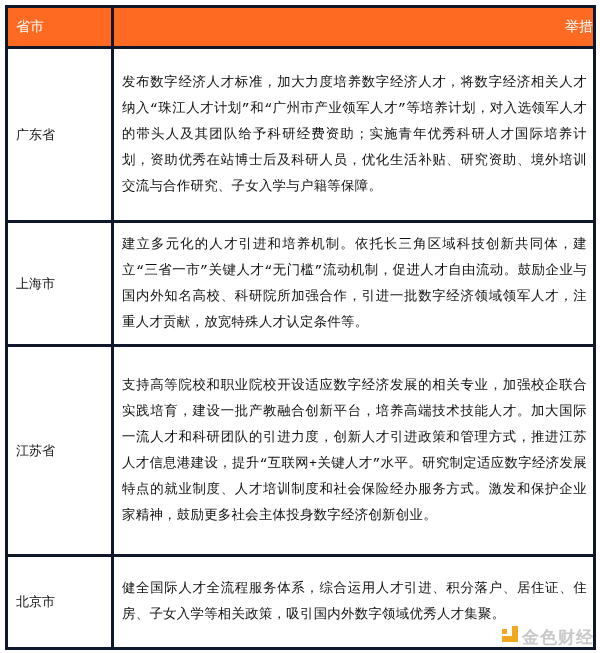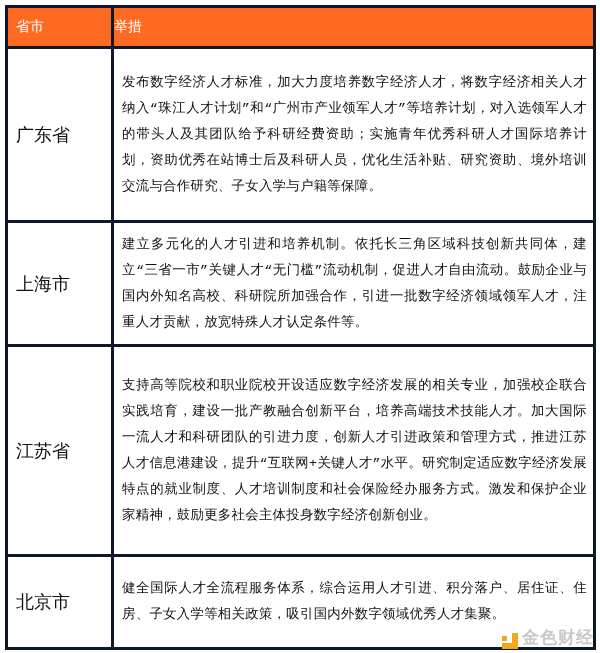--- a/index.html
+++ b/index.html
@@ -34,45 +34,45 @@
       font-weight: normal;
       font-size: 14px;
       height: 38px;
     }
     .th-province {
       width: 95px;
       text-align: left;
       padding-left: 8px !important;
     }
     .th-measures {
-      text-align: left;
+      text-align: right;
     }
     .td-province {
-      font-size: 18px;
+      font-size: 13px;
       padding-left: 8px !important;
       text-align: left;
     }
     .td-measures {
       font-size: 13.4px;
       line-height: 26px;
       padding: 0 6px 0 8px !important;
       text-align: justify;
       letter-spacing: 0.3px;
       font-family: Liberation Mono, monospace;
     }
     .row-gd { height: 174px; }
     .row-sh { height: 124px; }
     .row-js { height: 210px; }
     .row-bj { height: 93px; }
     .watermark {
       position: absolute;
       right: 6px;
       bottom: 4px;
       display: flex;
-      align-items: flex-end;
+      align-items: flex-start;
       gap: 4px;
     }
     .wm-logo {
       width: 16px;
       height: 16px;
       position: relative;
     }
     .wm-logo .bar {
       position: absolute;
       right: 0;

